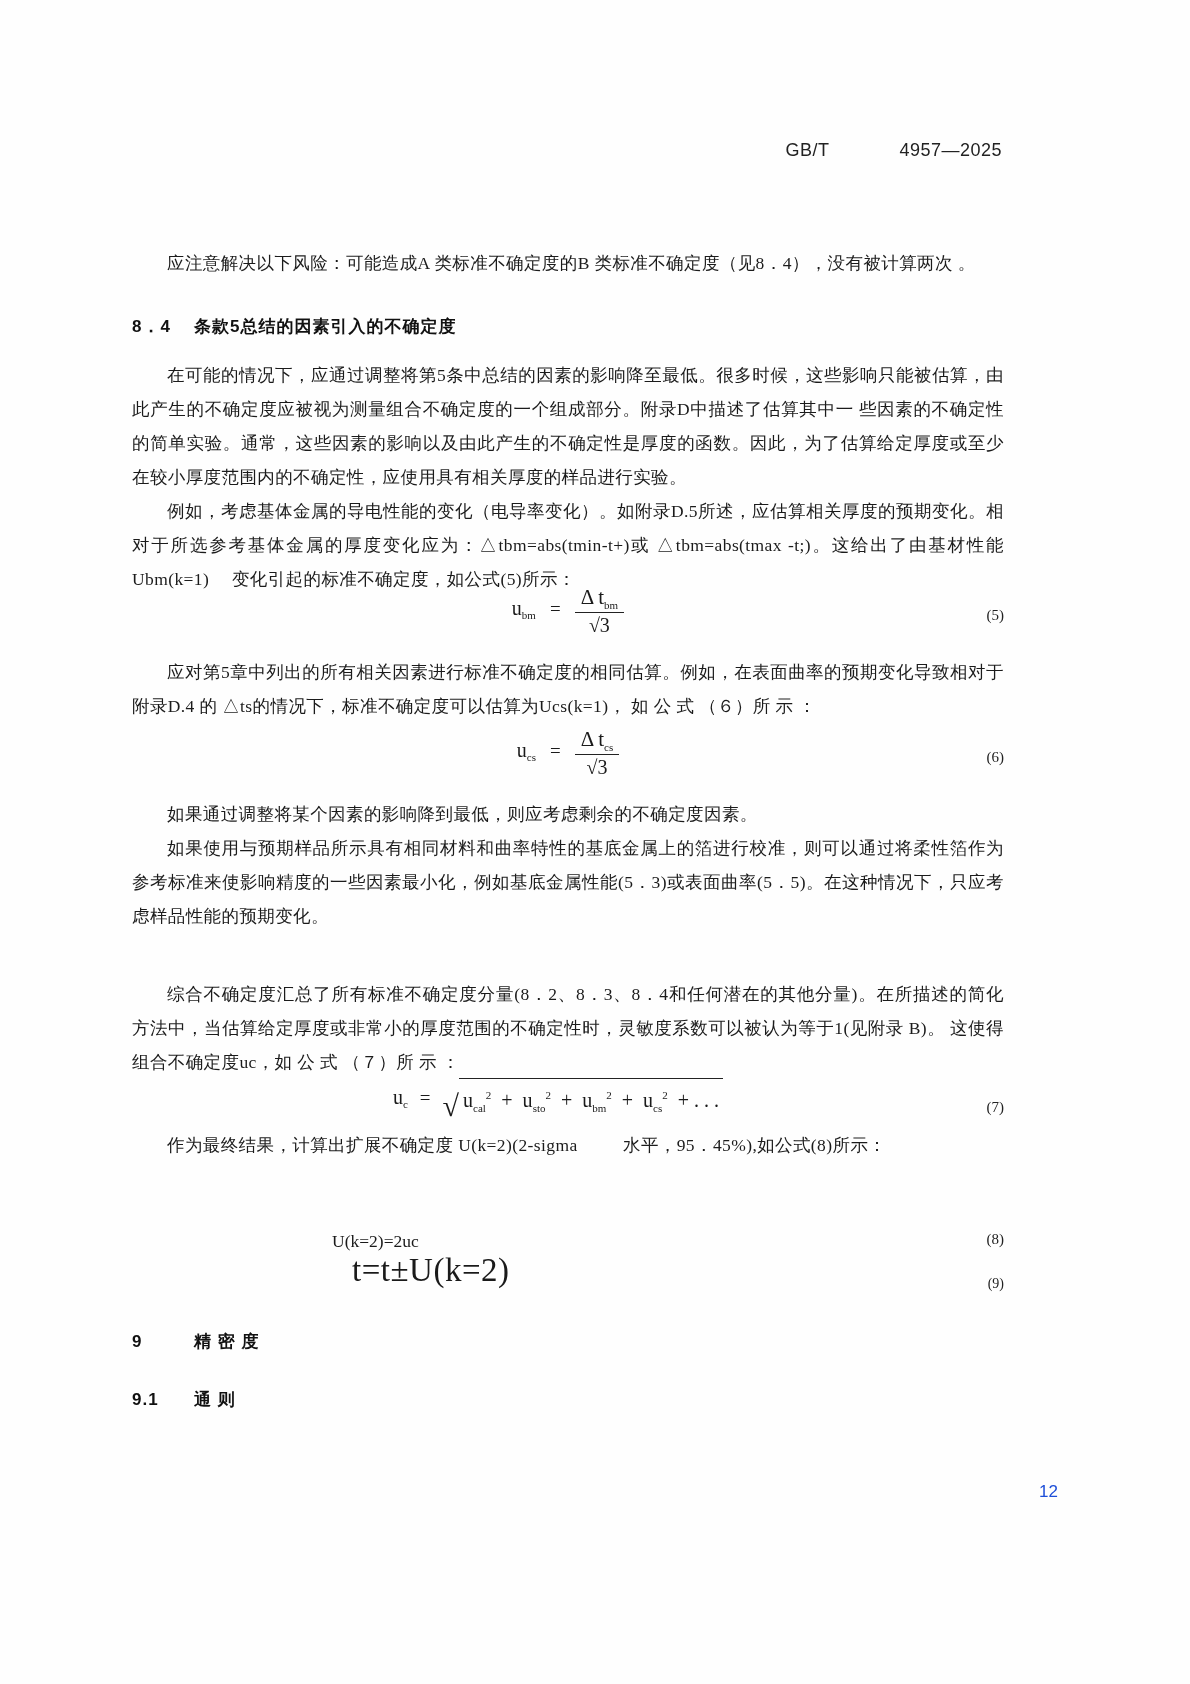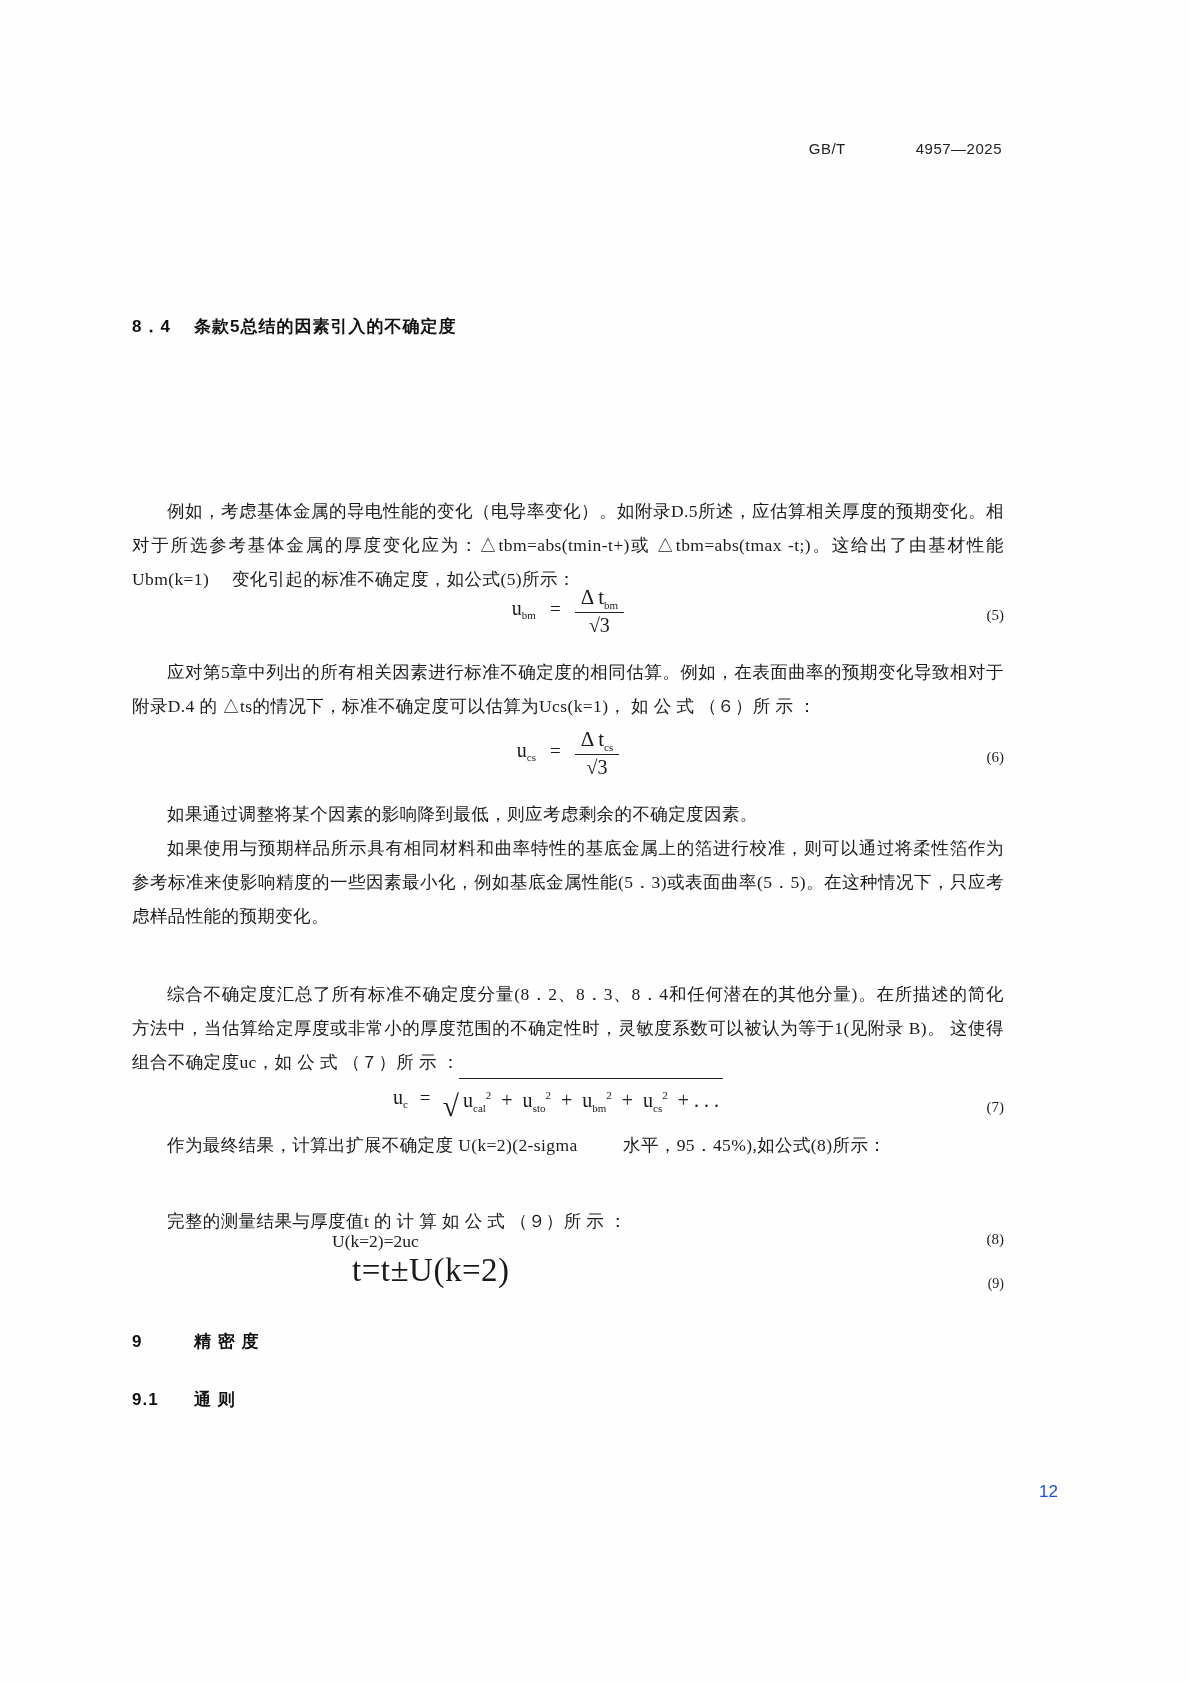--- a/index.html
+++ b/index.html
@@ -20,21 +20,21 @@
     width: 1190px;
     height: 1684px;
     background: #fefefe;
   }
   .header {
     position: absolute;
     top: 140px;
     left: 132px;
     width: 870px;
     font-family: "Liberation Sans", sans-serif;
-    font-size: 15px;
+    font-size: 18px;
     letter-spacing: 0.5px;
     color: #222;
     text-align: right;
   }
   .header .std-no {
     display: inline-block;
     margin-left: 70px;
   }
   .body-text {
     position: absolute;
@@ -149,25 +149,27 @@
 </head>
 <body>
 
 <div class="page">
 
   <div class="header">
     <span>GB/T</span><span class="std-no">4957—2025</span>
   </div>
 
 
+  <div class="body-text indent" style="top:246px;">应注意解决以下风险：可能造成A 类标准不确定度的B 类标准不确定度（见8．4），没有被计算两次 。</div>
 
   <div class="sec-head" style="top:315px;">
     <span class="num">8．4</span><span>条款5总结的因素引入的不确定度</span>
   </div>
 
+  <div class="body-text indent" style="top:358px;">在可能的情况下，应通过调整将第5条中总结的因素的影响降至最低。很多时候，这些影响只能被估算，由此产生的不确定度应被视为测量组合不确定度的一个组成部分。附录D中描述了估算其中一 些因素的不确定性的简单实验。通常，这些因素的影响以及由此产生的不确定性是厚度的函数。因此，为了估算给定厚度或至少在较小厚度范围内的不确定性，应使用具有相关厚度的样品进行实验。</div>
 
   <div class="body-text indent" style="top:494px;">例如，考虑基体金属的导电性能的变化（电导率变化）。如附录D.5所述，应估算相关厚度的预期变化。相对于所选参考基体金属的厚度变化应为：△tbm=abs(tmin-t+)或 △tbm=abs(tmax -t;)。这给出了由基材性能 Ubm(k=1)　 变化引起的标准不确定度，如公式(5)所示：</div>
 
   <div class="formula-block" style="top:585px;">
     <span class="eqline">
       <span class="var">u</span><span class="sub">bm</span>
       <span style="font-size:19px; margin:0 10px;">=</span>
       <span class="frac">
         <span class="num-part"><span>Δ t</span><span class="sub">bm</span></span>
         <span class="den-part">√3</span>
@@ -208,21 +210,20 @@
     <span class="eq-num" style="top:20px;">(7)</span>
   </div>
 
   <div class="body-text indent" style="top:1128px;">作为最终结果，计算出扩展不确定度 U(k=2)(2-sigma 　　 水平，95．45%),如公式(8)所示：</div>
 
   <div class="formula-block" style="top:1231px; text-align:left;">
     <span style="margin-left:200px; font-size:17.5px;">U(k=2)=2uc</span>
     <span class="eq-num" style="top:0px;">(8)</span>
   </div>
 
-  <div class="body-text indent" style="top:1204px;">完整的测量结果与厚度值t 的 计 算 如 公 式 （９）所 示 ：</div>
 
   <div class="formula-block" style="top:1252px; text-align:left;">
     <span class="big-eq" style="margin-left:220px;">t=t±U(k=2)</span>
     <span class="eq-num" style="top:24px; font-size:14px;">(9)</span>
   </div>
 
   <div class="sec-head" style="top:1330px;">
     <span class="num">9</span><span>精 密 度</span>
   </div>
 

